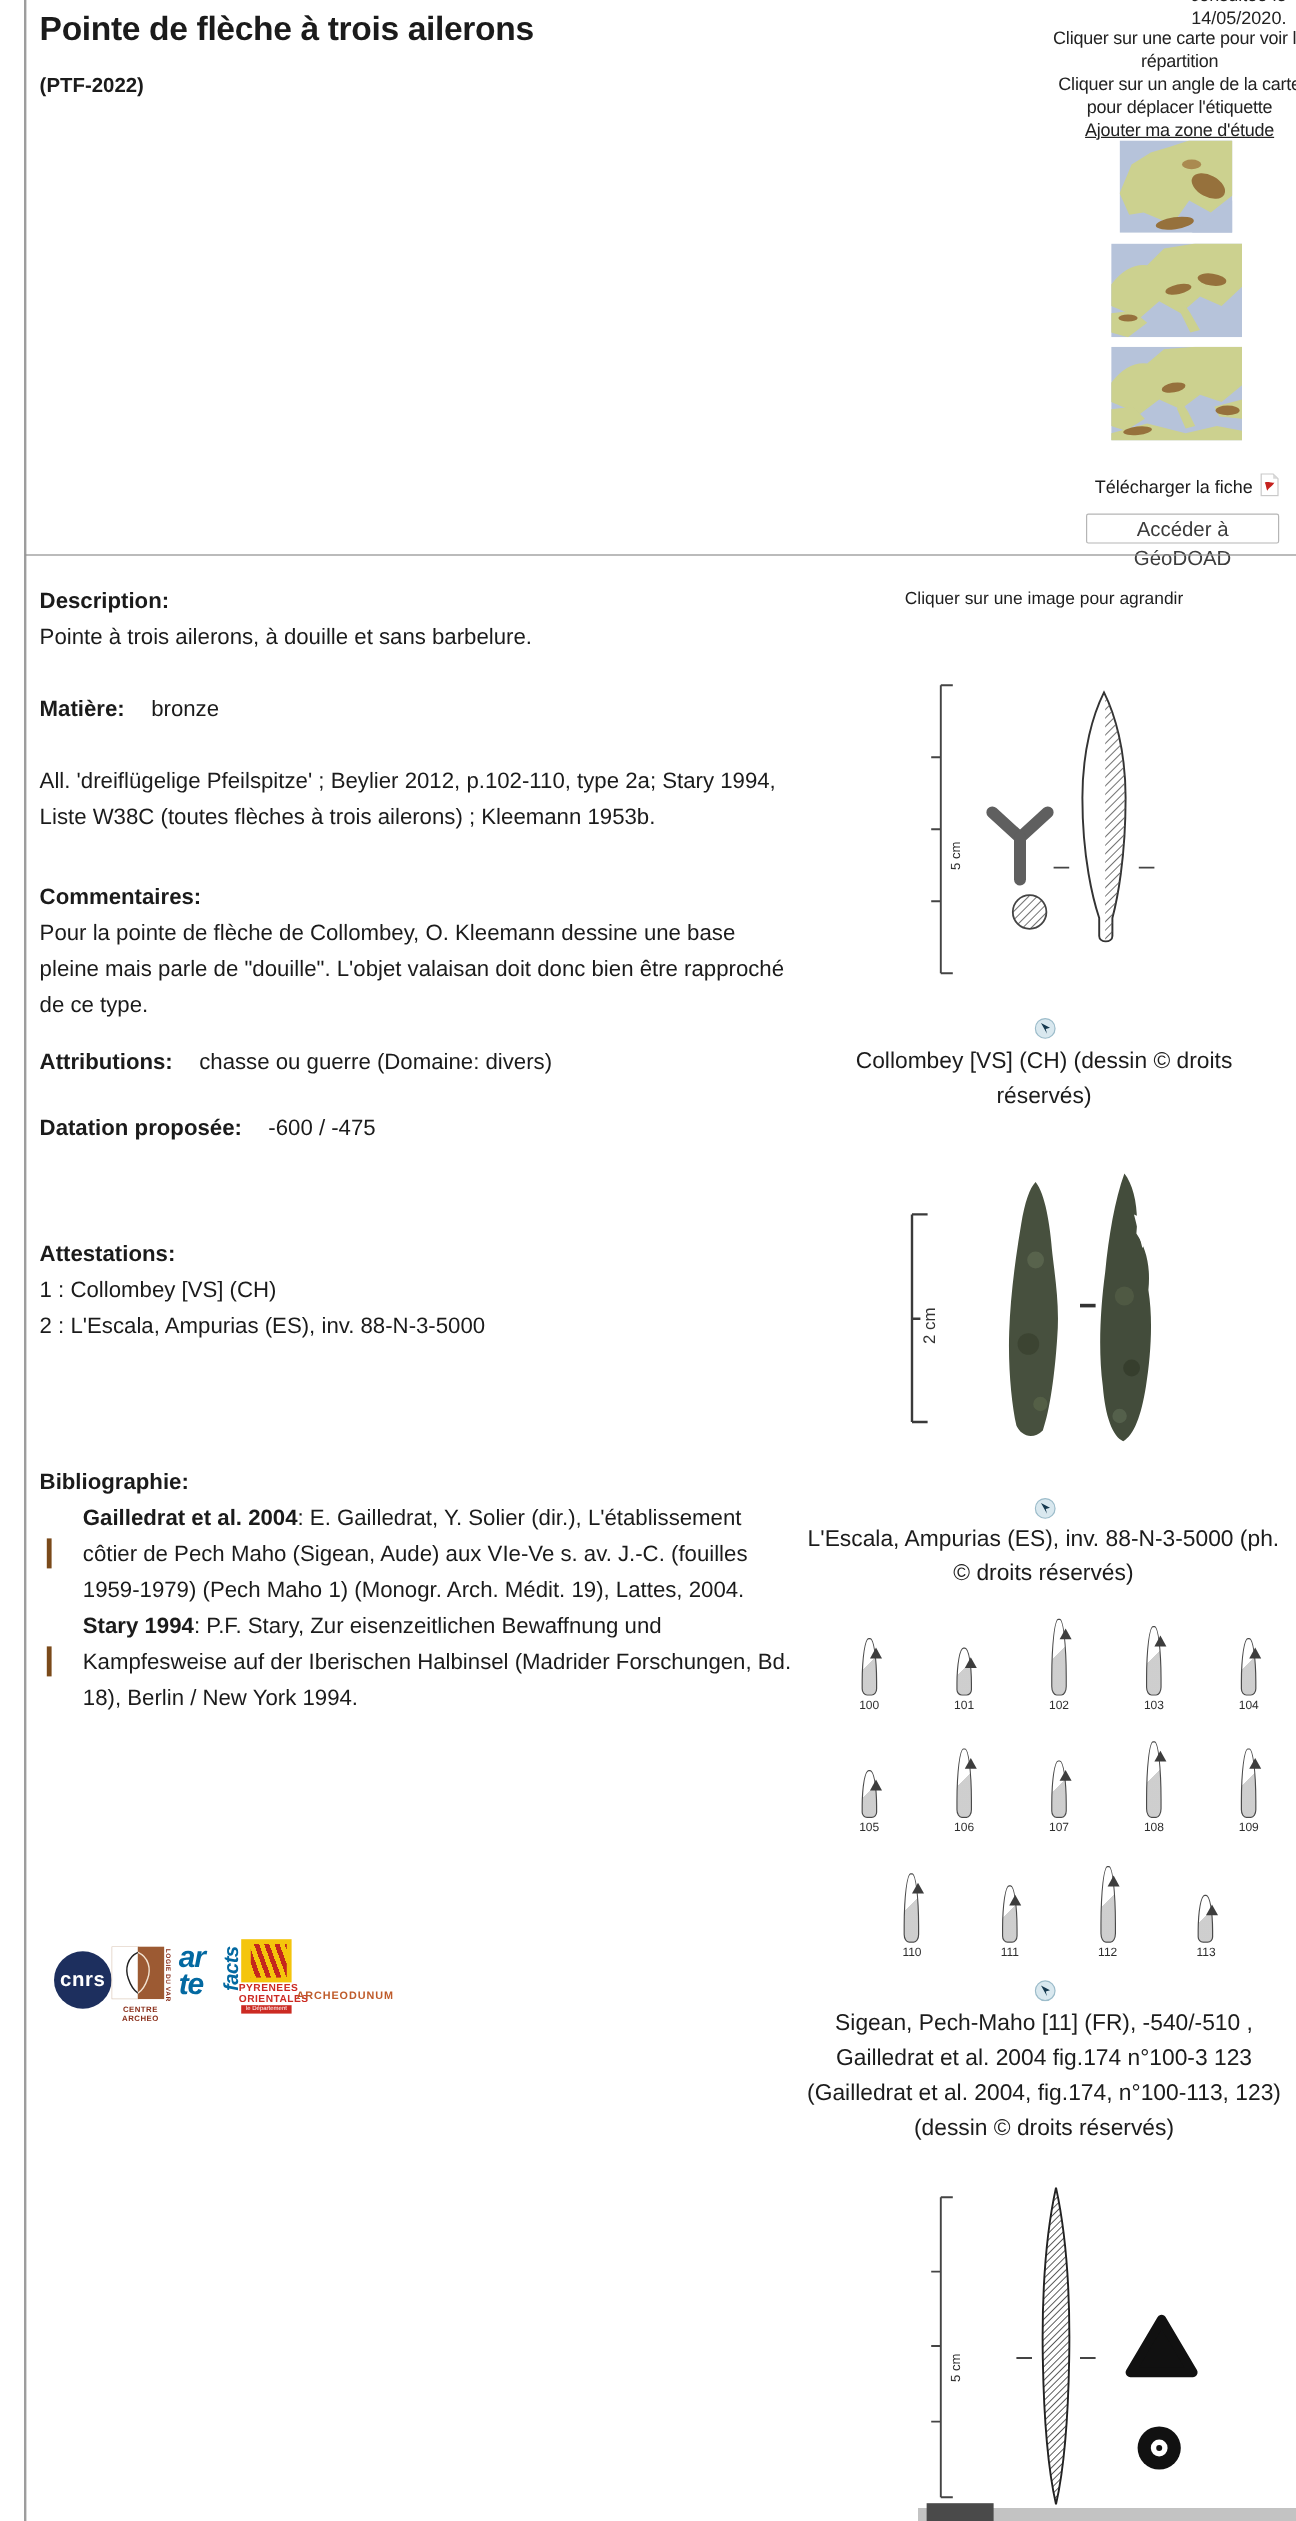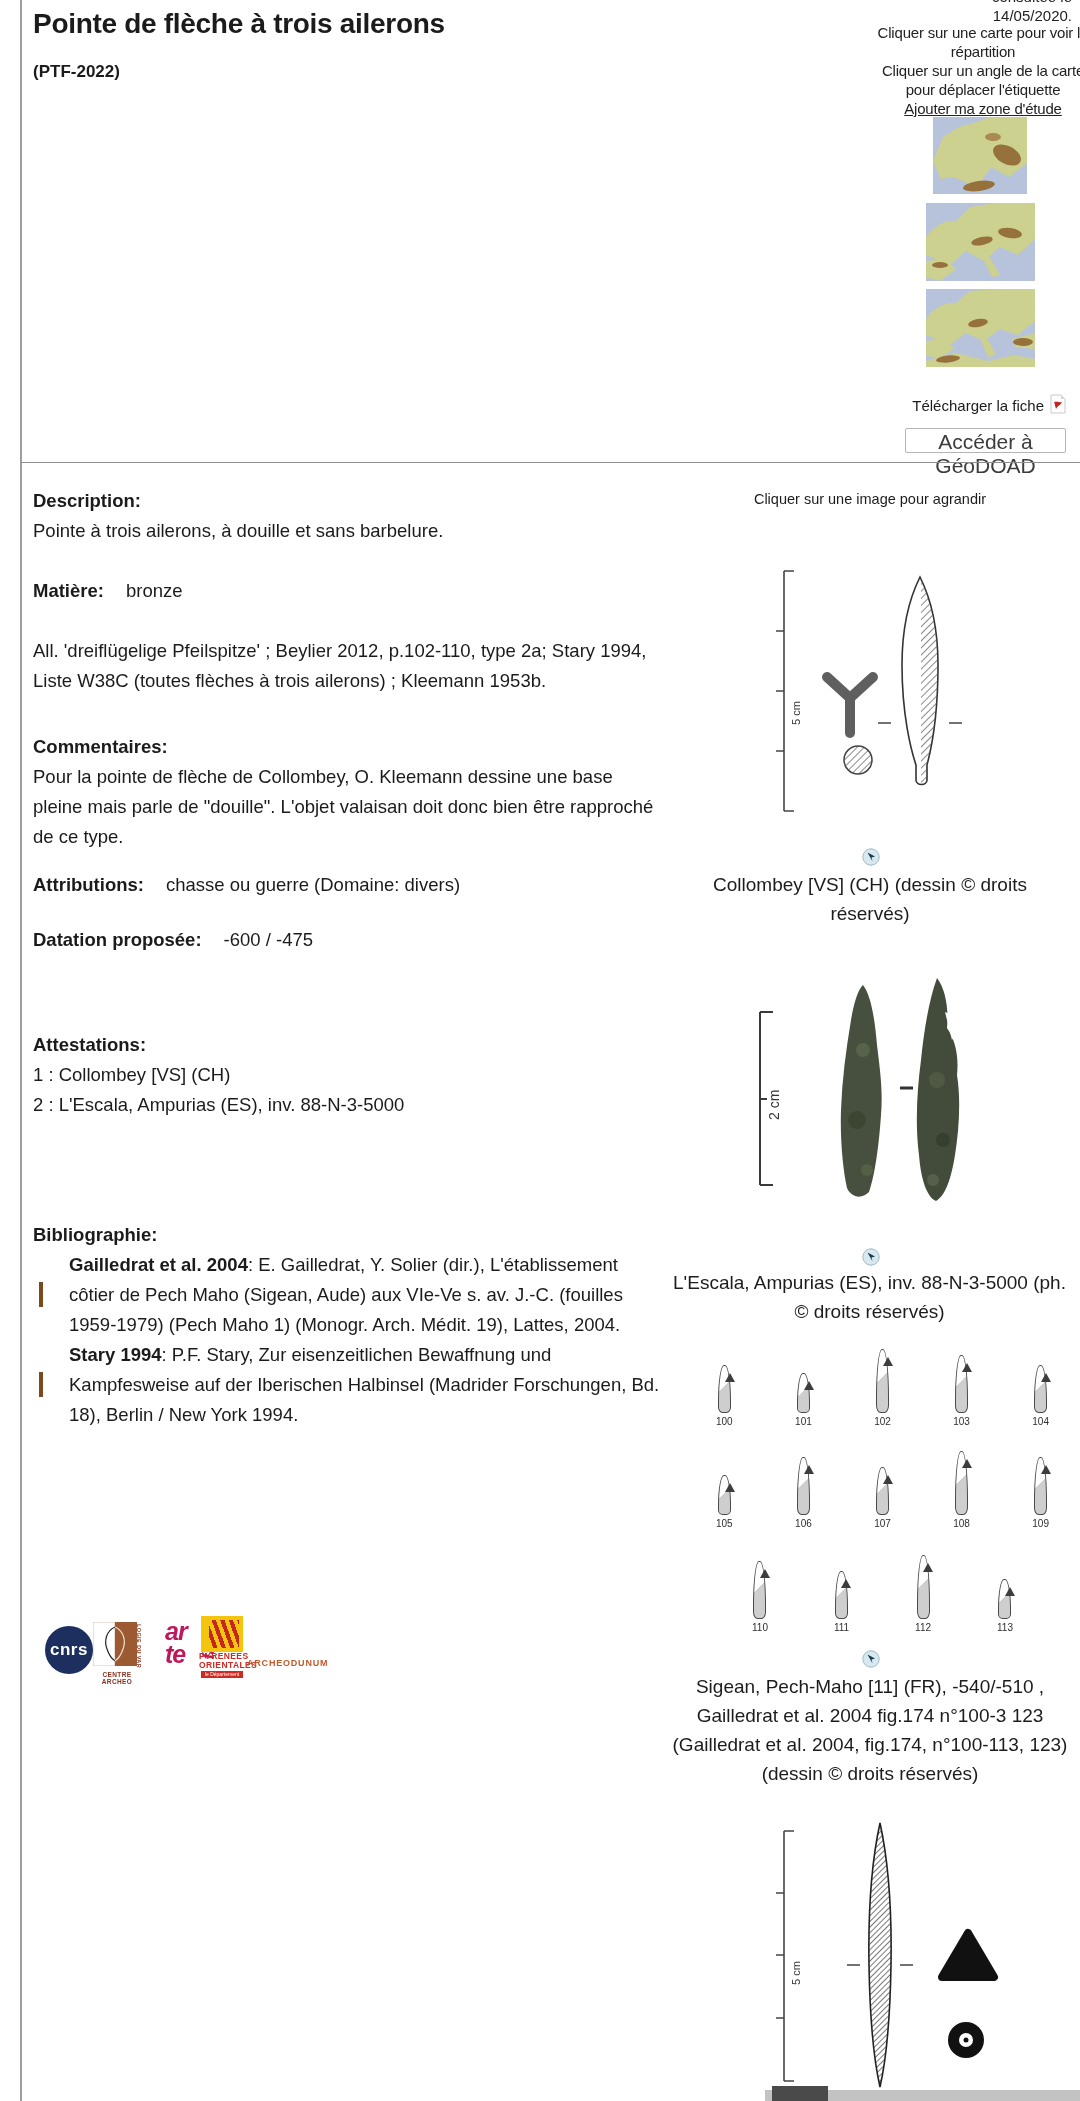--- a/index.html
+++ b/index.html
@@ -17,21 +17,21 @@
   .partial{height:6px;overflow:hidden}
   .partial span{display:block;margin-top:-13px}
   .instr{position:absolute;left:876px;top:23px;width:214px;text-align:center;font-size:15px;line-height:19px;color:#222;letter-spacing:-.2px}
   .addzone{text-decoration:underline;cursor:pointer;display:inline-block}
 
   .map{position:absolute;display:block;cursor:pointer}
   .map svg{display:block}
 
   .dl{position:absolute;top:394px;right:14px;font-size:15px;display:flex;align-items:center;gap:6px;cursor:pointer}
   .btn{position:absolute;top:428px;right:14px;width:161px;height:25px;background:#fff;border:1px solid #b5b5b5;
-       border-radius:2px;font-size:21px;color:#3c3c3c;text-align:center;line-height:24px;cursor:pointer;
+       border-radius:2px;font-size:17px;color:#3c3c3c;text-align:center;line-height:24px;cursor:pointer;
        font-family:"Liberation Sans",sans-serif}
   .clickimg{position:absolute;left:690px;top:491px;width:360px;text-align:center;font-size:14.5px;color:#1d1d1d}
 
   
   .sec{position:absolute;left:33px;width:627px;font-size:18.5px;line-height:30px;color:#1b1b1b}
   .lab{font-weight:bold}
   .val{margin-left:22px}
   .bib-entry{position:relative;padding-left:36px;margin:0}
   .bib-icon{position:absolute;left:6px;top:50%;transform:translateY(-50%)}
   .book{width:22px;height:38px;border:2px solid #7a4a1a;box-sizing:border-box;
@@ -39,21 +39,21 @@
   .book.orange{border-color:#6e2f12;background:repeating-linear-gradient(135deg,#c06a30 0 5px,#93431d 5px 8px)}
 
   
   .logos{position:absolute;left:33px;top:1616px;width:310px;height:72px}
   .logo-cnrs{position:absolute;left:12px;top:10px;width:48px;height:48px;border-radius:50%;
              background:#1d2f5e;color:#fff;display:flex;align-items:center;justify-content:center;
              font-size:17px;font-weight:bold;letter-spacing:.5px;cursor:pointer}
   .logo-centre{position:absolute;left:60px;top:6px;width:48px;height:58px;cursor:pointer}
   .logo-centre .cap{font-size:6.5px;color:#8a2f1b;text-align:center;letter-spacing:.4px;margin-top:1px;font-weight:bold}
   .logo-centre .vert{position:absolute;right:-1px;top:2px;writing-mode:vertical-rl;font-size:5.5px;color:#8a2f1b;font-weight:bold;letter-spacing:.4px}
-  .logo-art{position:absolute;left:132px;top:4px;width:50px;height:58px;cursor:pointer;color:#be185d;font-style:italic;font-weight:bold}
+  .logo-art{position:absolute;left:116px;top:4px;width:50px;height:58px;cursor:pointer;color:#0369a1;font-style:italic;font-weight:bold}
   .logo-art .a1,.logo-art .a2{display:block;font-size:25px;line-height:23px;letter-spacing:-1px}
   .logo-art .a3{position:absolute;right:-4px;top:2px;writing-mode:vertical-rl;transform:rotate(180deg);font-size:17px;letter-spacing:-.5px}
   .logo-po{position:absolute;left:166px;top:0;width:46px;cursor:pointer}
   .po-flag{width:42px;height:36px;margin:0 auto;background:#f4c50c;position:relative;overflow:hidden}
   .po-flag::after{content:"";position:absolute;left:8px;top:4px;width:30px;height:28px;
                   background:repeating-linear-gradient(70deg,transparent 0 4px,#c4271d 4px 8px)}
   .po-t1,.po-t2{font-size:8.5px;font-weight:bold;color:#cc2a22;text-align:left;line-height:9px;letter-spacing:.4px}
   .po-t3{width:42px;margin:1px auto 0;background:#cc2a22;color:#fff;font-size:5px;line-height:7px;text-align:center}
   .logo-arch{position:absolute;left:214px;top:42px;font-size:9px;font-weight:bold;color:#bf5b2a;letter-spacing:.8px;cursor:pointer}
 

